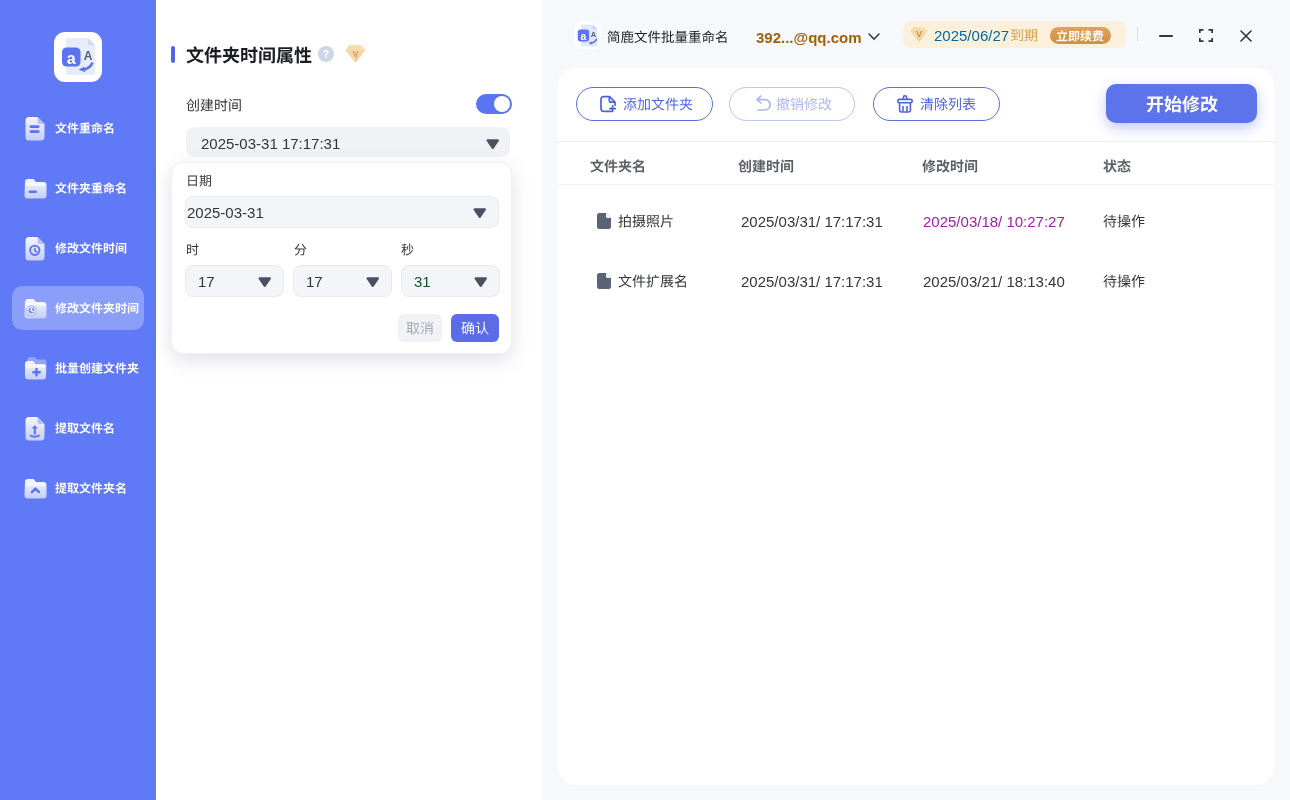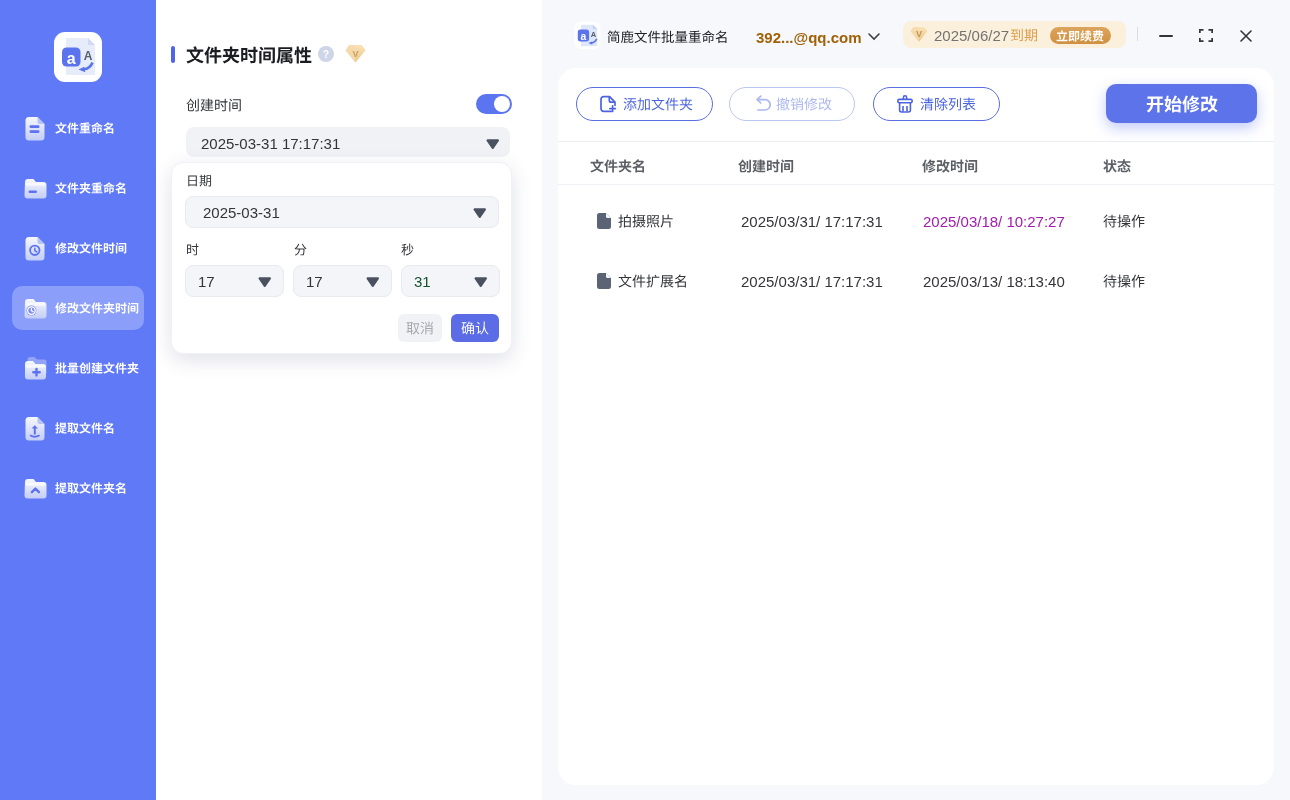--- a/index.html
+++ b/index.html
@@ -207,21 +207,21 @@
 <div class="abs" style="left:171px;top:162px;width:341px;height:192px;background:#fff;border-radius:12px;border:1px solid #f0f1f5;box-shadow:0 6px 20px rgba(60,70,110,0.16);box-sizing:border-box"></div>
 <div style="position:absolute;left:185px;top:172.0px">
       <svg width="28" height="17" viewBox="0 0 28 17" style="display:block">
         <g transform="translate(1,13.44) scale(0.013000)" fill="#33353a">
           <use href="#r65e5" x="0"></use>
           <use href="#r671f" x="1000"></use>
         </g>
       </svg>
     </div>
 <div class="abs" style="left:185px;top:196px;width:314px;height:32px;background:#f4f5f8;border:1px solid #e8eaef;border-radius:8px;box-sizing:border-box"></div>
-<div style="position:absolute;left:203px;top:212.0px;transform:translateY(-50%);font:400 15px 'Liberation Sans', sans-serif;color:#33353a;white-space:nowrap;line-height:1">2025-03-31</div>
+<div style="position:absolute;left:187px;top:212.0px;transform:translateY(-50%);font:400 15px 'Liberation Sans', sans-serif;color:#33353a;white-space:nowrap;line-height:1">2025-03-31</div>
 <svg style="position:absolute;left:473px;top:207.5px" width="14" height="11">
       <path d="M1.6 1.4 L11.9 1.4 L6.75 8.9 Z" fill="#4a5160" stroke="#4a5160" stroke-width="2.2" stroke-linejoin="round"></path>
     </svg>
 <div style="position:absolute;left:185px;top:240.5px">
       <svg width="15" height="17" viewBox="0 0 15 17" style="display:block">
         <g transform="translate(1,13.44) scale(0.013000)" fill="#33353a">
           <use href="#r65f6" x="0"></use>
         </g>
       </svg>
     </div>
@@ -301,21 +301,21 @@
 <div style="position:absolute;left:756px;top:36.5px;transform:translateY(-50%);font:700 15px 'Liberation Sans', sans-serif;color:#a16207;white-space:nowrap;line-height:1">392...@qq.com</div>
 <svg class="abs" style="left:868px;top:33px" width="12" height="8">
       <path d="M1 1 l5 5 l5 -5" stroke="#3c4046" stroke-width="1.6" fill="none" stroke-linecap="round"></path>
     </svg>
 <div class="abs" style="left:903px;top:21px;width:223px;height:27px;background:#fbf0dc;border-radius:8px"></div>
 <svg class="abs" style="left:910px;top:27px" width="18" height="15" viewBox="0 0 21 18">
 <path d="M4.2 0 h12.6 l3.7 5.2 L10.5 17.6 L0.5 5.2 Z" fill="url(#goldg)"></path>
 <path d="M4.2 0 L10 0 L10.5 17.6 L0.5 5.2 Z" fill="#f6d9ac" opacity="0.8"></path>
 <text x="10.5" y="12.5" font-family="Liberation Sans" font-size="11" font-weight="bold" fill="#c1955b" text-anchor="middle">V</text>
     </svg>
-<div style="position:absolute;left:934px;top:35.0px;transform:translateY(-50%);font:400 15px 'Liberation Sans', sans-serif;color:#737373;white-space:nowrap;line-height:1">2025/06/27</div>
+<div style="position:absolute;left:934px;top:35.0px;transform:translateY(-50%);font:400 15px 'Liberation Sans', sans-serif;color:#0369a1;white-space:nowrap;line-height:1">2025/06/27</div>
 <div style="position:absolute;left:1009px;top:26.0px">
       <svg width="30" height="18" viewBox="0 0 30 18" style="display:block">
         <g transform="translate(1,14.32) scale(0.014000)" fill="#dd9f4e">
           <use href="#r5230" x="0"></use>
           <use href="#r671f" x="1000"></use>
         </g>
       </svg>
     </div>
 <div class="abs" style="left:1050px;top:27px;width:61px;height:17px;background:linear-gradient(180deg,#dda45c,#cf9140);border-radius:8.5px"></div>
 <div style="position:absolute;left:1055px;top:27.5px">
@@ -482,21 +482,21 @@
         <g transform="translate(1,14.32) scale(0.014000)" fill="#33353a">
           <use href="#r6587" x="0"></use>
           <use href="#r4ef6" x="1000"></use>
           <use href="#r6269" x="2000"></use>
           <use href="#r5c55" x="3000"></use>
           <use href="#r540d" x="4000"></use>
         </g>
       </svg>
     </div>
 <div style="position:absolute;left:741px;top:281.0px;transform:translateY(-50%);font:400 15px 'Liberation Sans', sans-serif;color:#33353a;white-space:nowrap;line-height:1">2025/03/31/ 17:17:31</div>
-<div style="position:absolute;left:923px;top:281.0px;transform:translateY(-50%);font:400 15px 'Liberation Sans', sans-serif;color:#33353a;white-space:nowrap;line-height:1">2025/03/13/ 18:13:40</div>
+<div style="position:absolute;left:923px;top:281.0px;transform:translateY(-50%);font:400 15px 'Liberation Sans', sans-serif;color:#33353a;white-space:nowrap;line-height:1">2025/03/21/ 18:13:40</div>
 <div style="position:absolute;left:1102px;top:272.0px">
       <svg width="44" height="18" viewBox="0 0 44 18" style="display:block">
         <g transform="translate(1,14.32) scale(0.014000)" fill="#33353a">
           <use href="#r5f85" x="0"></use>
           <use href="#r64cd" x="1000"></use>
           <use href="#r4f5c" x="2000"></use>
         </g>
       </svg>
     </div>
 </div>

